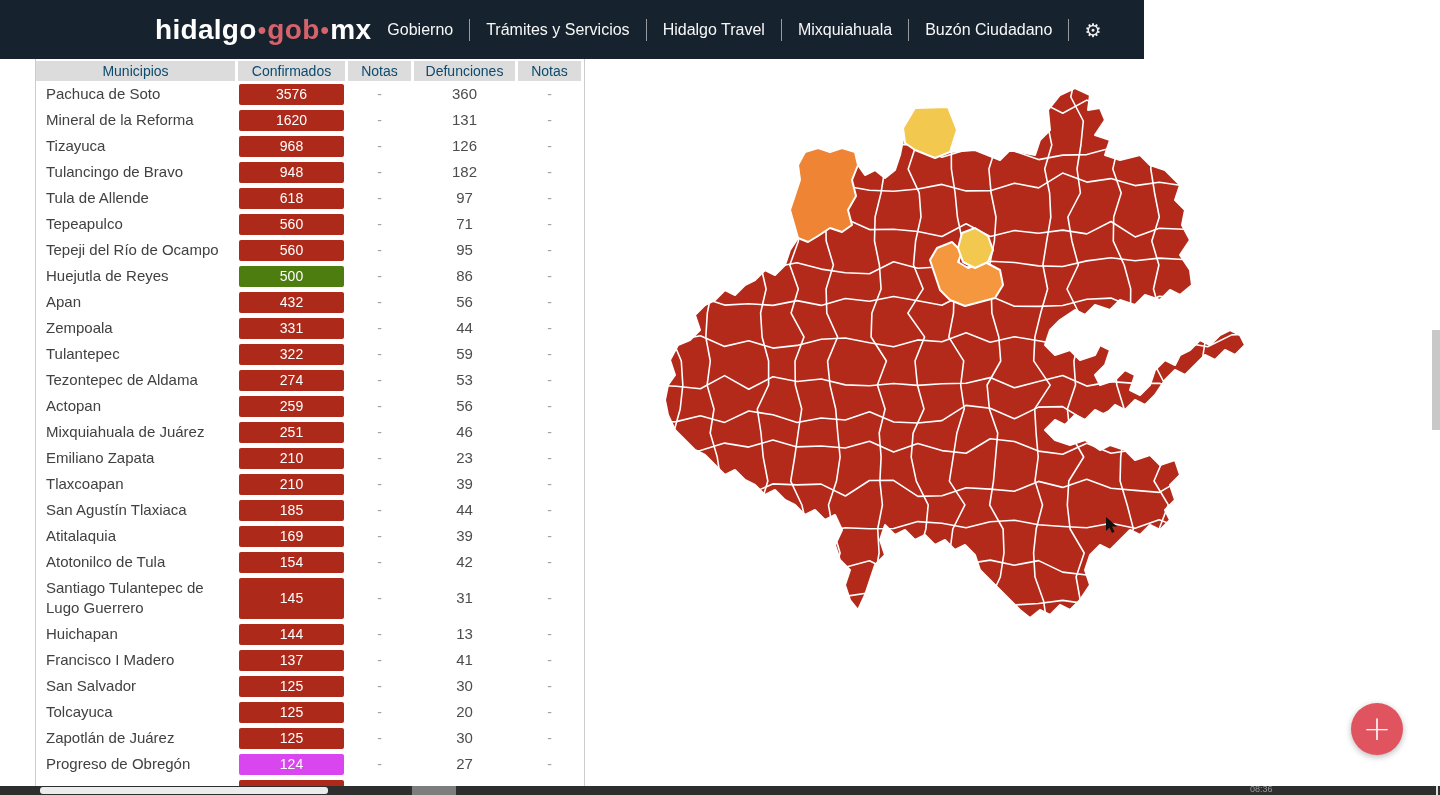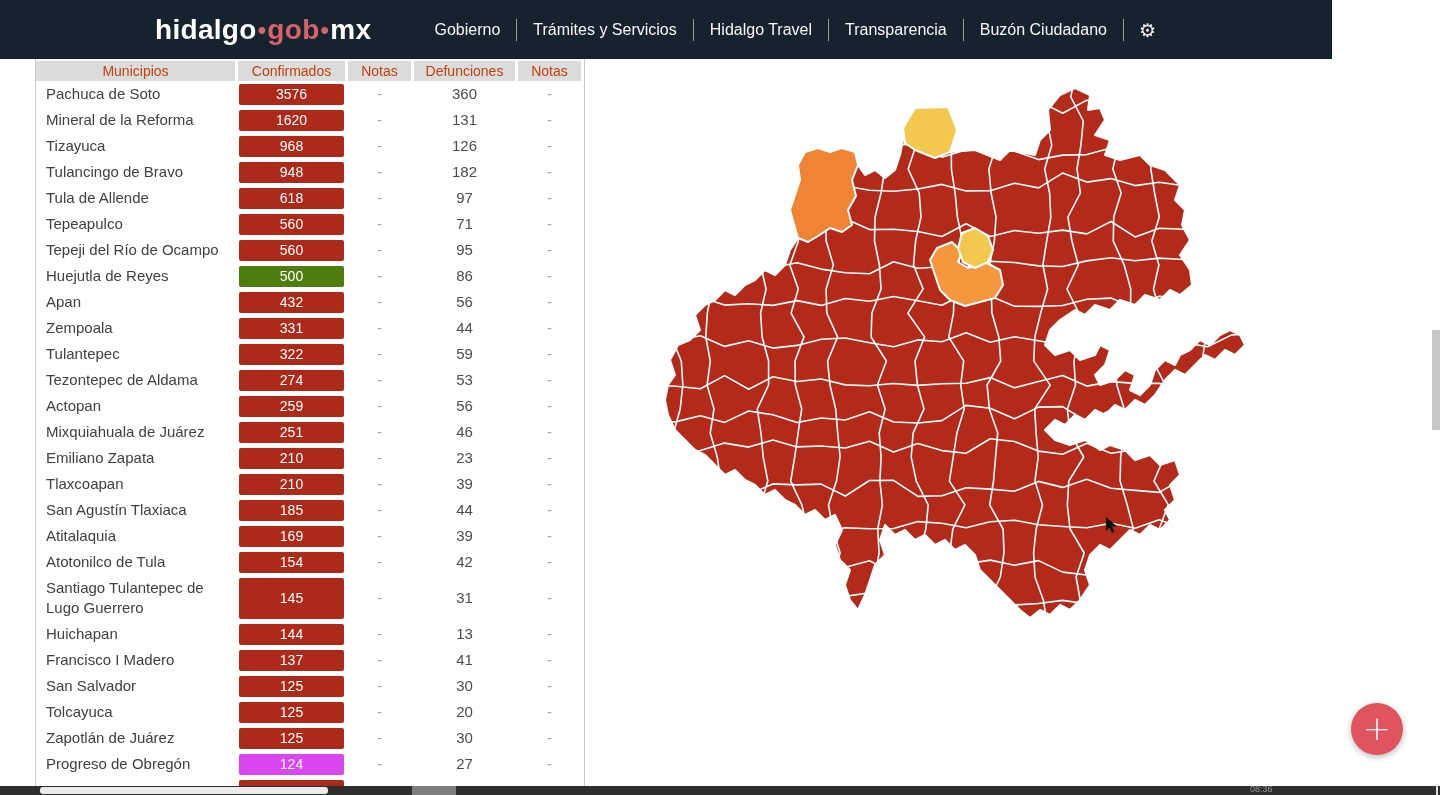--- a/index.html
+++ b/index.html
@@ -1,39 +1,39 @@
 <!DOCTYPE html>
 <html><head>
 <meta charset="utf-8">
 <style>
   * { margin:0; padding:0; box-sizing:border-box; }
   html,body { width:1440px; height:795px; background:#ffffff; }
   body { font-family:"Liberation Sans", sans-serif; position:relative; overflow:hidden; }
 
   
   .top-header{
-    position:absolute; left:0; top:0; width:1332px; height:59px;
+    position:absolute; left:0; top:0; width:1144px; height:59px;
     background:#16232e; display:flex; align-items:center; z-index:30;
   }
   .logo{ margin-left:155px; font-size:28px; font-weight:700; letter-spacing:.3px;
          color:#ffffff; white-space:nowrap; cursor:default;}
   .logo .ld{ font-size:24px; vertical-align:1px; padding:0 1px;}
   .main-nav{ margin-left:auto; padding-right:176px; display:flex; align-items:center; }
   .nav-item{ color:#f7f7f7; font-size:16px; padding:0 16px; white-space:nowrap; cursor:pointer;}
   .nav-divider{ width:1px; height:22px; background:rgba(255,255,255,.55); display:inline-block;}
   .gear{ color:#f0f0f0; font-size:19px; padding-left:15px; font-family:"DejaVu Sans",sans-serif; cursor:pointer;}
 
   
   .table-panel{
     position:absolute; left:35px; top:59px; width:550px; height:728px;
     border-left:1px solid #cccccc; border-right:1px solid #cccccc;
     background:#ffffff; overflow:hidden; z-index:10;
   }
   .thead{ display:flex; gap:3px; padding-top:2px; }
-  .th{ background:#dcdcdc; color:#c2410c; font-size:14px; height:20px; line-height:20px;
+  .th{ background:#dcdcdc; color:#0c4a6e; font-size:14px; height:20px; line-height:20px;
        text-align:center; overflow:hidden;}
   .c1{ width:199px; } .c2{ width:107px; } .c3{ width:63px; } .c4{ width:101px; } .c5{ width:63px; }
   .trow{ display:flex; gap:3px; align-items:stretch; }
   .cell{ display:flex; align-items:center; justify-content:center;
          font-size:14px; color:#4d4d4d; padding:3px 0; line-height:20px;}
   .cell.name{ justify-content:flex-start; padding-left:10px; font-size:15px; color:#414141; text-align:left;}
   .badge{ width:105px; align-self:stretch; margin:2.5px 1px; border-radius:2px;
           display:flex; align-items:center; justify-content:center;
           color:#ffffff; font-size:14px; }
   .dash{ color:#a2a2a2; }
@@ -67,21 +67,21 @@
   <div class="logo">
     <span>hidalgo</span><span class="ld logo-accent" style="color: rgb(213, 99, 108);">•</span><span class="logo-accent" style="color: rgb(213, 99, 108);">gob</span><span class="ld logo-accent" style="color: rgb(213, 99, 108);">•</span><span>mx</span>
   </div>
   <nav class="main-nav">
       <span class="nav-item">Gobierno</span>
       <span class="nav-divider"></span>
       <span class="nav-item">Trámites y Servicios</span>
       <span class="nav-divider"></span>
       <span class="nav-item">Hidalgo Travel</span>
       <span class="nav-divider"></span>
-      <span class="nav-item">Transparencia</span>
+      <span class="nav-item">Mixquiahuala</span>
       <span class="nav-divider"></span>
       <span class="nav-item">Buzón Ciudadano</span>
       <span class="nav-divider"></span>
       <span class="gear">⚙</span>
     </nav>
 </div>
 
 <div class="table-panel">
   <div class="thead">
       <div class="th c1">Municipios</div>

